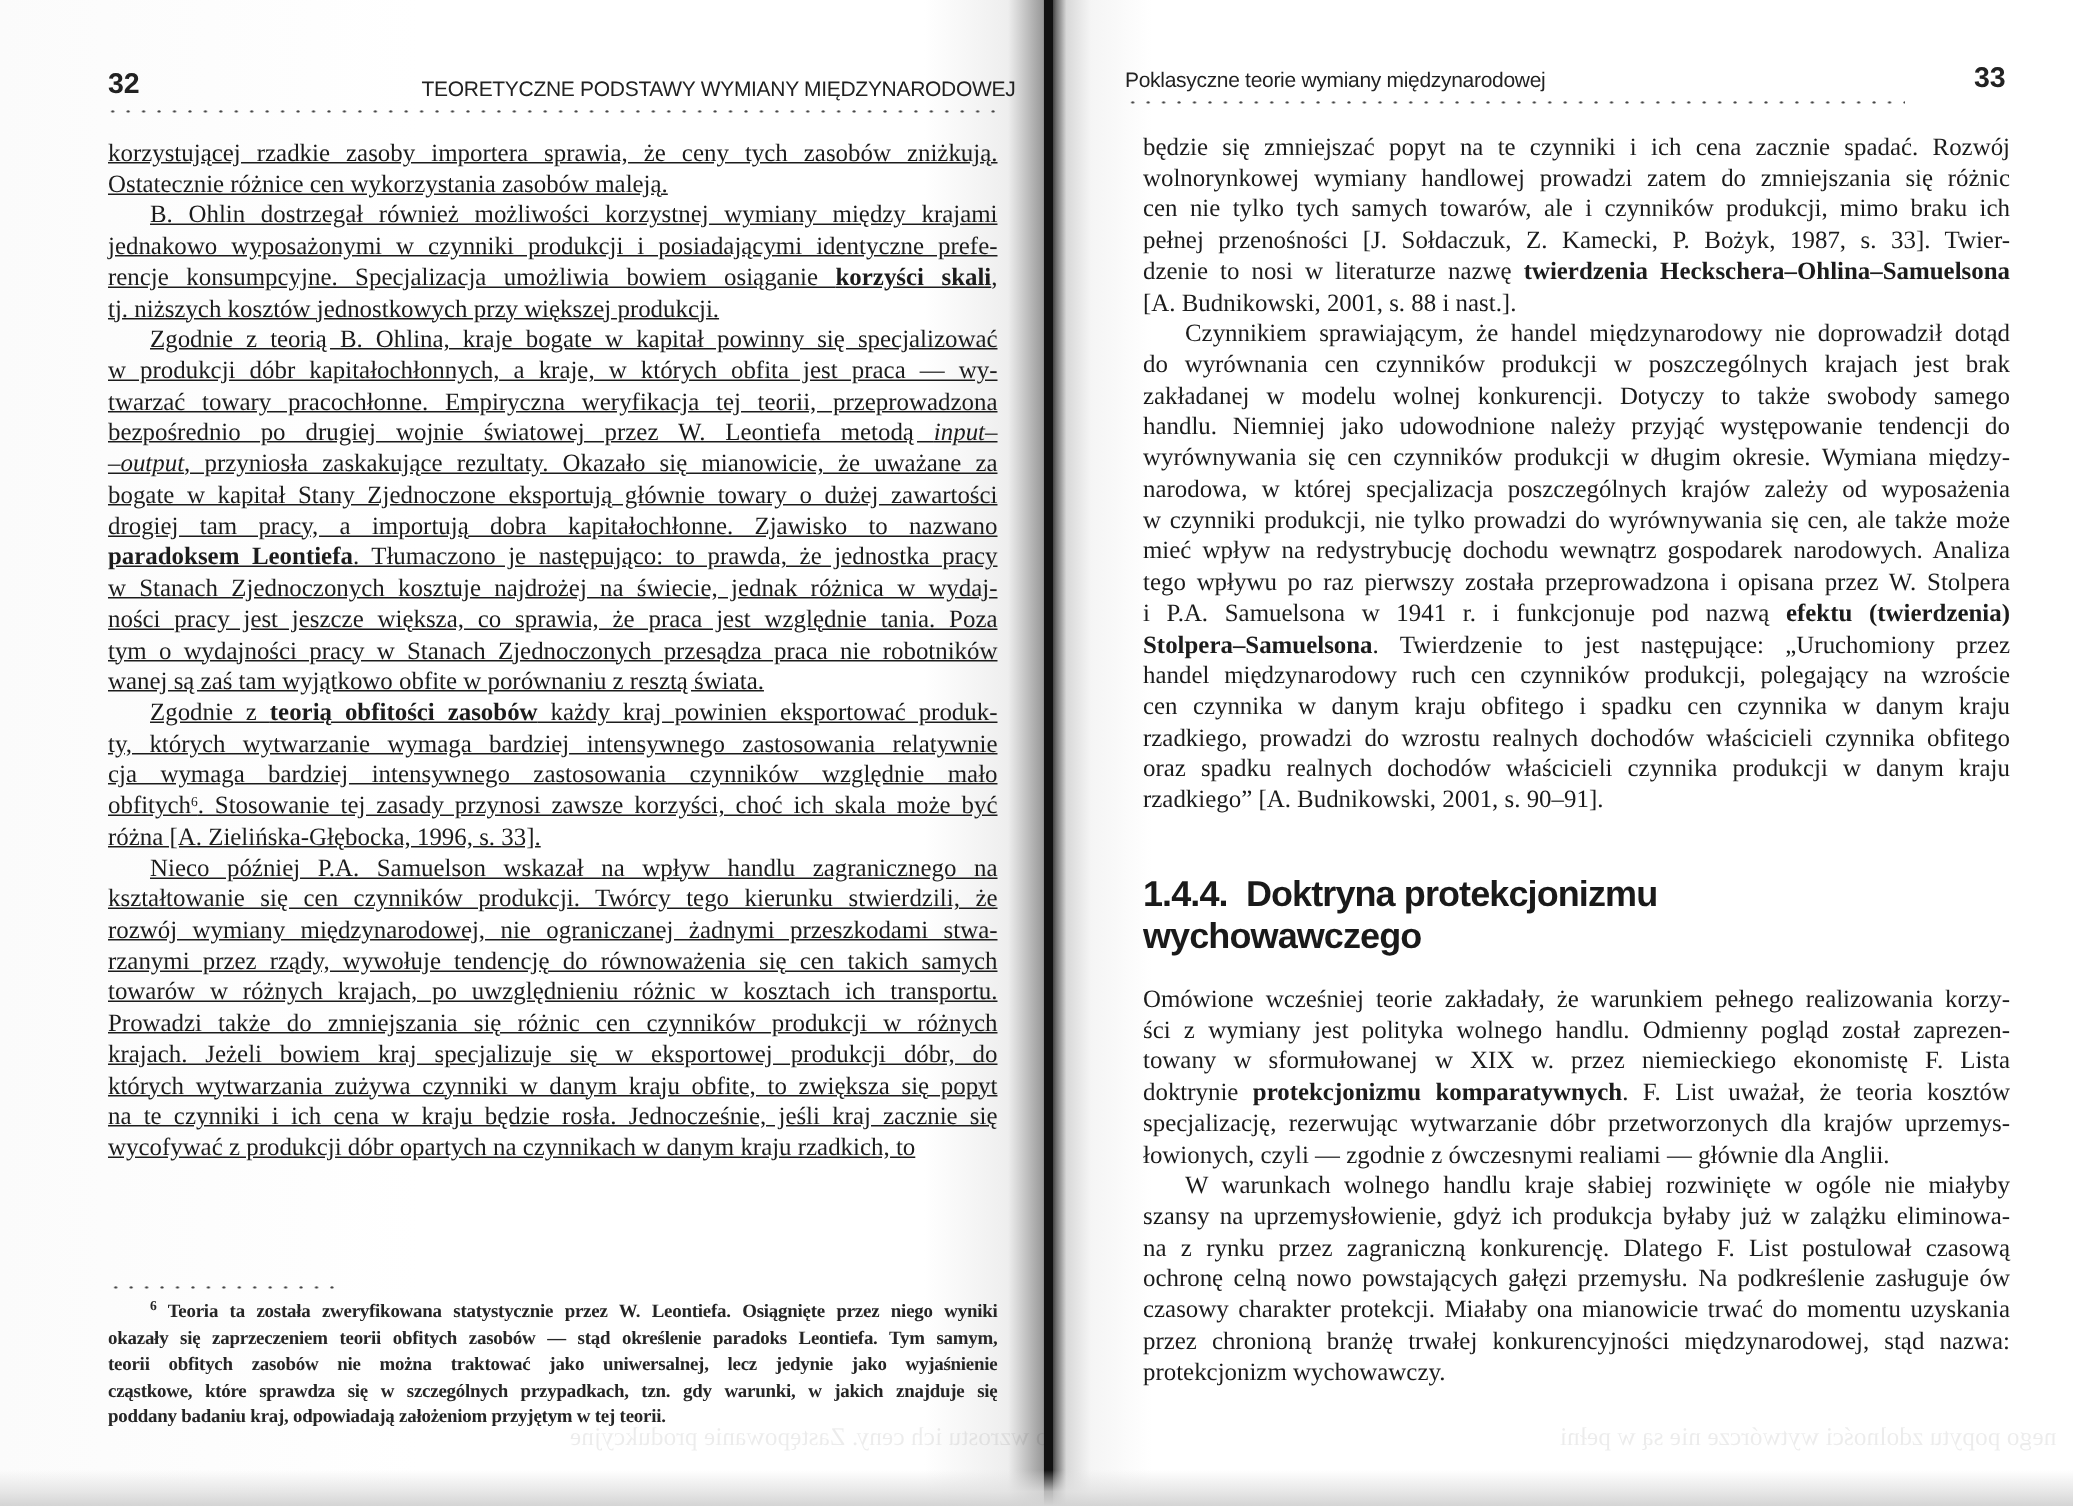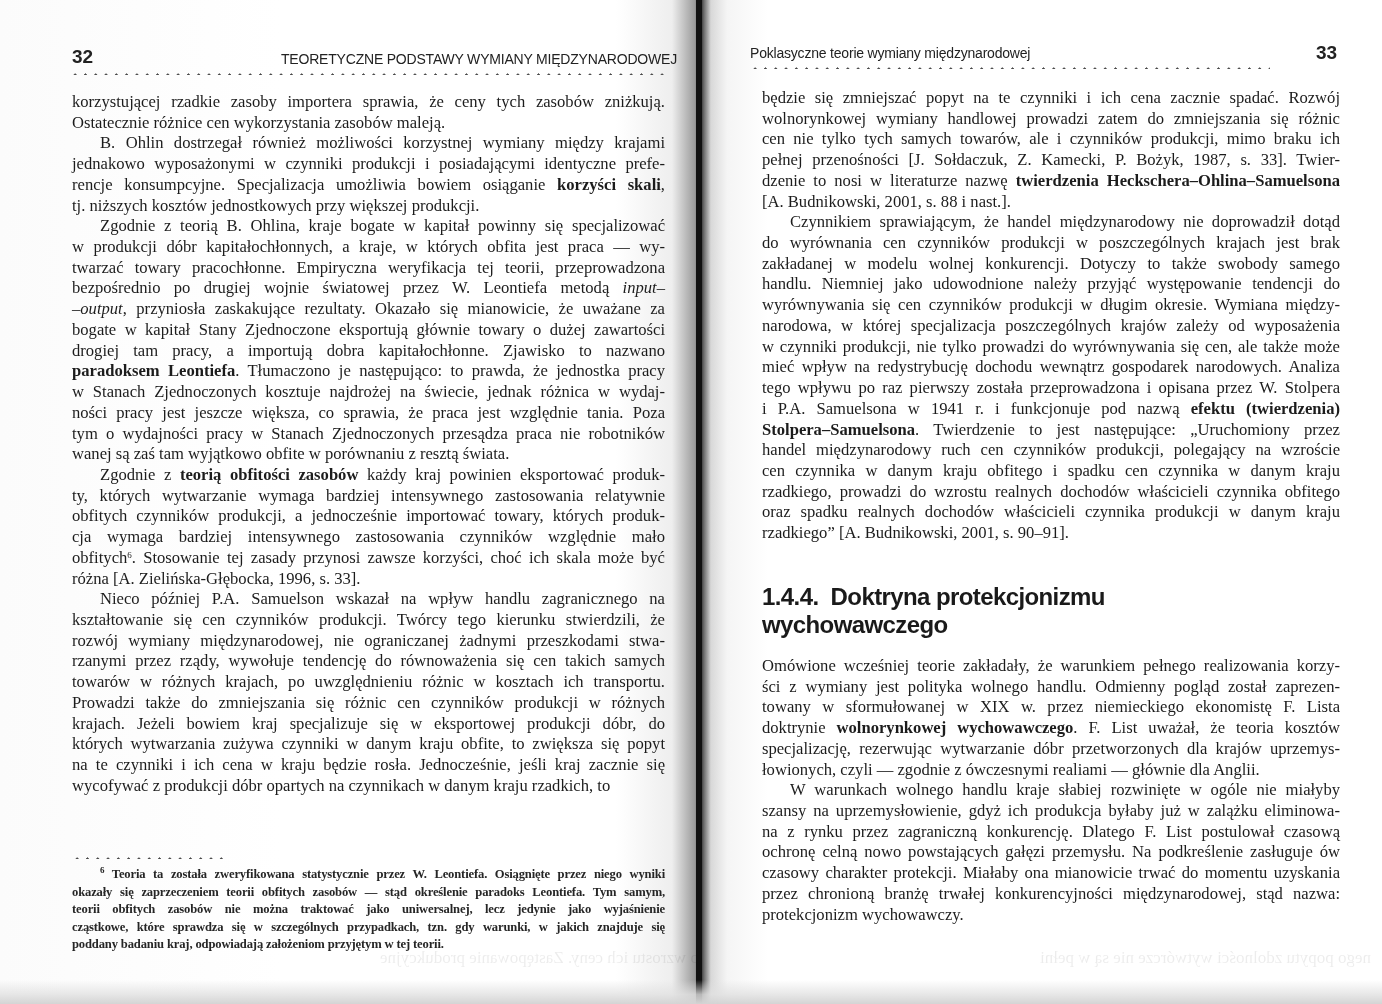--- a/index.html
+++ b/index.html
@@ -39,42 +39,41 @@
 </head>
 <body>
 
 <div class="page page-left">
   <div class="bleed" style="left:380px; top:948px;">na zasoby obfite, prowadząc do wzrostu ich ceny. Zastępowanie produkcyjne</div>
 
   <span class="folio" style="left:72px;">32</span>
   <span class="runhead" style="left:281px;">TEORETYCZNE PODSTAWY WYMIANY MIĘDZYNARODOWEJ</span>
   <div class="dots" style="left:70px; top:73px; width:598px;"></div>
 
-  <div class="body-text" id="left-body" style="left:72px; top:92px; width:593px;">
+  <div class="body-text" id="left-body" style="left:72px; top:92px; width:593px;text-decoration:underline;">
       <span class="line"><span>korzystującej rzadkie zasoby importera sprawia, że ceny tych zasobów zniżkują.</span></span>
       <span class="line last"><span>Ostatecznie różnice cen wykorzystania zasobów maleją.</span></span>
       <span class="line indent"><span>B. Ohlin dostrzegał również możliwości korzystnej wymiany między krajami</span></span>
       <span class="line"><span>jednakowo wyposażonymi w czynniki produkcji i posiadającymi identyczne prefe-</span></span>
       <span class="line"><span>rencje konsumpcyjne. Specjalizacja umożliwia bowiem osiąganie </span><b>korzyści skali</b><span>,</span></span>
       <span class="line last"><span>tj. niższych kosztów jednostkowych przy większej produkcji.</span></span>
       <span class="line indent"><span>Zgodnie z teorią B. Ohlina, kraje bogate w kapitał powinny się specjalizować</span></span>
       <span class="line"><span>w produkcji dóbr kapitałochłonnych, a kraje, w których obfita jest praca — wy-</span></span>
       <span class="line"><span>twarzać towary pracochłonne. Empiryczna weryfikacja tej teorii, przeprowadzona</span></span>
       <span class="line"><span>bezpośrednio po drugiej wojnie światowej przez W. Leontiefa metodą </span><i>input–</i></span>
       <span class="line"><i>–output</i><span>, przyniosła zaskakujące rezultaty. Okazało się mianowicie, że uważane za</span></span>
       <span class="line"><span>bogate w kapitał Stany Zjednoczone eksportują głównie towary o dużej zawartości</span></span>
       <span class="line"><span>drogiej tam pracy, a importują dobra kapitałochłonne. Zjawisko to nazwano</span></span>
       <span class="line"><b>paradoksem Leontiefa</b><span>. Tłumaczono je następująco: to prawda, że jednostka pracy</span></span>
       <span class="line"><span>w Stanach Zjednoczonych kosztuje najdrożej na świecie, jednak różnica w wydaj-</span></span>
       <span class="line"><span>ności pracy jest jeszcze większa, co sprawia, że praca jest względnie tania. Poza</span></span>
       <span class="line"><span>tym o wydajności pracy w Stanach Zjednoczonych przesądza praca nie robotników</span></span>
       <span class="line last"><span>wanej są zaś tam wyjątkowo obfite w porównaniu z resztą świata.</span></span>
       <span class="line indent"><span>Zgodnie z </span><b>teorią obfitości zasobów</b><span> każdy kraj powinien eksportować produk-</span></span>
       <span class="line"><span>ty, których wytwarzanie wymaga bardziej intensywnego zastosowania relatywnie</span></span>
-      <span class="line"><span>obfitych czynników produkcji, a jednocześnie importować towary, których produk-</span></span>
       <span class="line"><span>cja wymaga bardziej intensywnego zastosowania czynników względnie mało</span></span>
       <span class="line"><span>obfitych</span><sup>6</sup><span>. Stosowanie tej zasady przynosi zawsze korzyści, choć ich skala może być</span></span>
       <span class="line last"><span>różna [A. Zielińska-Głębocka, 1996, s. 33].</span></span>
       <span class="line indent"><span>Nieco później P.A. Samuelson wskazał na wpływ handlu zagranicznego na</span></span>
       <span class="line"><span>kształtowanie się cen czynników produkcji. Twórcy tego kierunku stwierdzili, że</span></span>
       <span class="line"><span>rozwój wymiany międzynarodowej, nie ograniczanej żadnymi przeszkodami stwa-</span></span>
       <span class="line"><span>rzanymi przez rządy, wywołuje tendencję do równoważenia się cen takich samych</span></span>
       <span class="line"><span>towarów w różnych krajach, po uwzględnieniu różnic w kosztach ich transportu.</span></span>
       <span class="line"><span>Prowadzi także do zmniejszania się różnic cen czynników produkcji w różnych</span></span>
       <span class="line"><span>krajach. Jeżeli bowiem kraj specjalizuje się w eksportowej produkcji dóbr, do</span></span>
@@ -127,21 +126,21 @@
 
 <div class="section-heading">
   <span class="line"><span>1.4.4.</span>&nbsp;&nbsp;<span>Doktryna protekcjonizmu</span></span>
   <span class="line">wychowawczego</span>
 </div>
 
 <div class="body-text" id="right-body-bottom" style="left:762px; top:656px; width:578px;">
     <span class="line"><span>Omówione wcześniej teorie zakładały, że warunkiem pełnego realizowania korzy-</span></span>
     <span class="line"><span>ści z wymiany jest polityka wolnego handlu. Odmienny pogląd został zaprezen-</span></span>
     <span class="line"><span>towany w sformułowanej w XIX w. przez niemieckiego ekonomistę F. Lista</span></span>
-    <span class="line"><span>doktrynie </span><b>wolnorynkowej wychowawczego</b><span>. F. List uważał, że teoria kosztów</span></span>
+    <span class="line"><span>doktrynie </span><b>protekcjonizmu komparatywnych</b><span>. F. List uważał, że teoria kosztów</span></span>
     <span class="line"><span>specjalizację, rezerwując wytwarzanie dóbr przetworzonych dla krajów uprzemys-</span></span>
     <span class="line last"><span>łowionych, czyli — zgodnie z ówczesnymi realiami — głównie dla Anglii.</span></span>
     <span class="line indent"><span>W warunkach wolnego handlu kraje słabiej rozwinięte w ogóle nie miałyby</span></span>
     <span class="line"><span>szansy na uprzemysłowienie, gdyż ich produkcja byłaby już w zalążku eliminowa-</span></span>
     <span class="line"><span>na z rynku przez zagraniczną konkurencję. Dlatego F. List postulował czasową</span></span>
     <span class="line"><span>ochronę celną nowo powstających gałęzi przemysłu. Na podkreślenie zasługuje ów</span></span>
     <span class="line"><span>czasowy charakter protekcji. Miałaby ona mianowicie trwać do momentu uzyskania</span></span>
     <span class="line"><span>przez chronioną branżę trwałej konkurencyjności międzynarodowej, stąd nazwa:</span></span>
     <span class="line last"><span>protekcjonizm wychowawczy.</span></span>
   </div>

